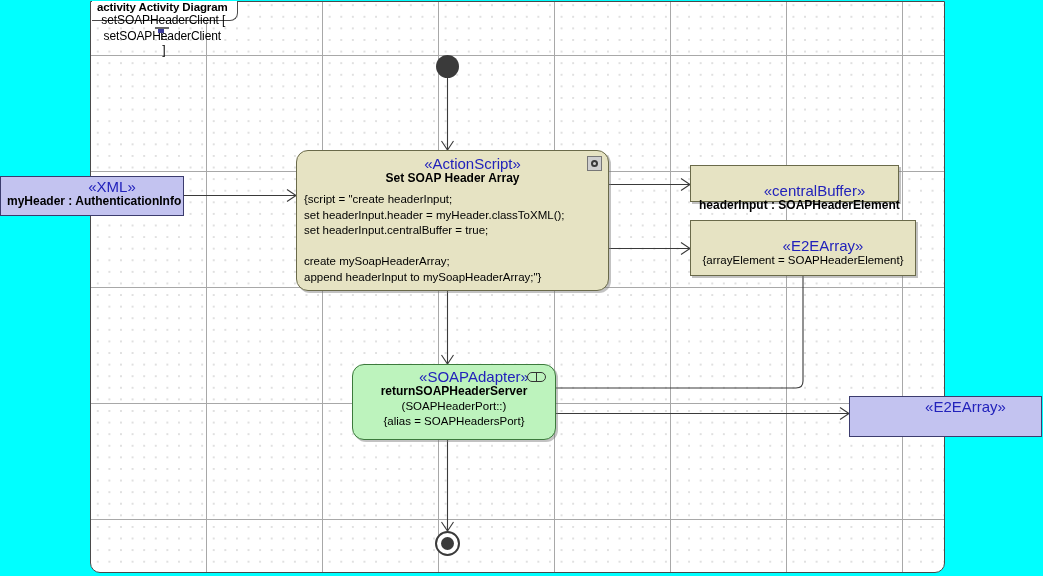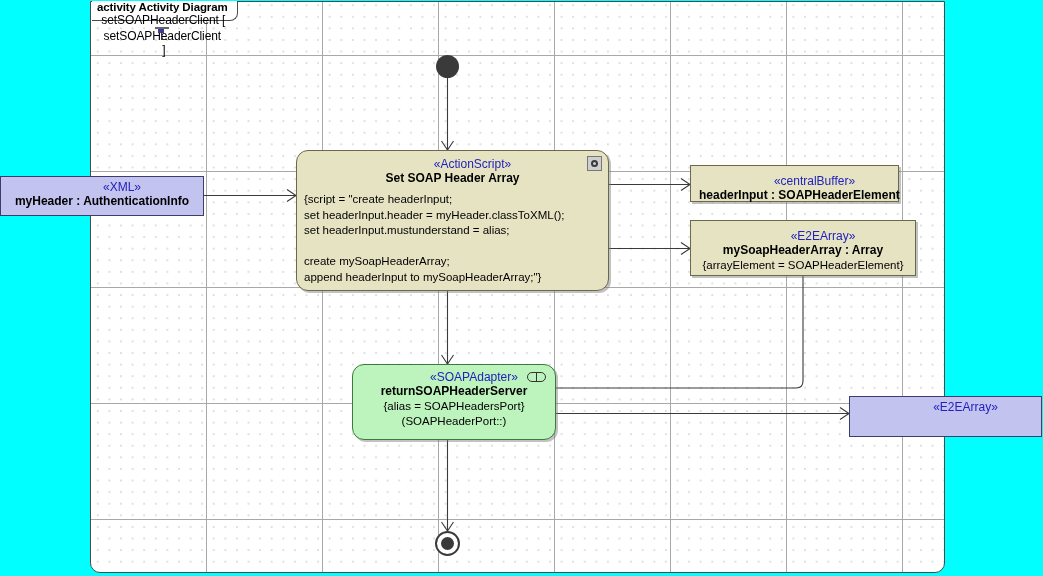--- a/index.html
+++ b/index.html
@@ -106,21 +106,21 @@
 
   
   .node {
     position: absolute;
     box-sizing: border-box;
     z-index: 20;
     text-align: center;
   }
   .node-stereotype {
     color: #2222bb;
-    font-size: 12px;
+    font-size: 15px;
     line-height: 14px;
     white-space: nowrap;
     margin-left: 40px;
   }
   .node-title {
     color: #000;
     font-weight: bold;
     font-size: 12px;
     line-height: 15px;
     white-space: nowrap;
@@ -135,21 +135,21 @@
   
   .obj-node {
     background: #c3c3f0;
     border: 1px solid #3c3c6e;
     padding: 3px 6px 4px 6px;
   }
   
   .buf-node {
     background: #e6e3c3;
     border: 1px solid #6a6a4a;
-    padding: 8px 8px 4px 8px;
+    padding: 18px 8px 4px 8px;
     box-shadow: 2px 2px 0 rgba(120,120,120,0.45);
   }
   
   .action-node {
     background: #e6e3c3;
     border: 1px solid #6a6a4a;
     border-radius: 12px;
     box-shadow: 2px 2px 0 rgba(120,120,120,0.45);
   }
   
@@ -212,21 +212,21 @@
   #port-icon::after {
     content: "";
     position: absolute;
     left: 8px;
     top: 0;
     bottom: 0;
     width: 1px;
     background: #333;
   }
 
-  #xml-node   { left: 0px;   top: 176px; width: 204px; height: 40px; }
+  #xml-node   { left: 0px;   top: 176px; width: 184px; height: 40px; }
   #buffer-node{ left: 690px; top: 165px; width: 209px; height: 37px; }
   #array-node { left: 690px; top: 220px; width: 226px; height: 56px; }
   #server-node{ left: 849px; top: 396px; width: 193px; height: 41px; }
 
   
   #start-node {
     position: absolute;
     left: 436px; top: 55px;
     width: 23px; height: 23px;
     border-radius: 50%;
@@ -328,43 +328,42 @@
   <div class="node-title">myHeader : AuthenticationInfo</div>
 </div>
 
 <div class="node action-node" id="action-node">
   <div class="node-stereotype">«ActionScript»</div>
   <div class="node-title">Set SOAP Header Array</div>
   <div id="script-icon"></div>
   <div id="action-script-body">
     <div>{script = "create headerInput;</div>
     <div>set headerInput.header = myHeader.classToXML();</div>
-    <div>set headerInput.mustunderstand = alias;</div>
+    <div>set headerInput.centralBuffer = true;</div>
     <div>&nbsp;</div>
     <div>create mySoapHeaderArray;</div>
     <div>append headerInput to mySoapHeaderArray;"}</div>
   </div>
 </div>
 
 <div class="node buf-node" id="buffer-node">
   <div class="node-stereotype">«centralBuffer»</div>
   <div class="node-title">headerInput : SOAPHeaderElement</div>
 </div>
 
 <div class="node buf-node" id="array-node">
   <div class="node-stereotype">«E2EArray»</div>
-  <div class="node-title">mySoapHeaderArray : Array</div>
   <div class="node-prop">{arrayElement = SOAPHeaderElement}</div>
 </div>
 
 <div class="node soap-node" id="soap-node">
   <div class="node-stereotype">«SOAPAdapter»</div>
   <div class="node-title">returnSOAPHeaderServer</div>
   <div id="port-icon"></div>
+  <div class="node-prop">(SOAPHeaderPort::)</div>
   <div class="node-prop">{alias = SOAPHeadersPort}</div>
-  <div class="node-prop">(SOAPHeaderPort::)</div>
 </div>
 
 <div class="node obj-node" id="server-node">
   <div class="node-stereotype">«E2EArray»</div>
 </div>
 
 <div id="end-node"></div>
 
 </body></html>

